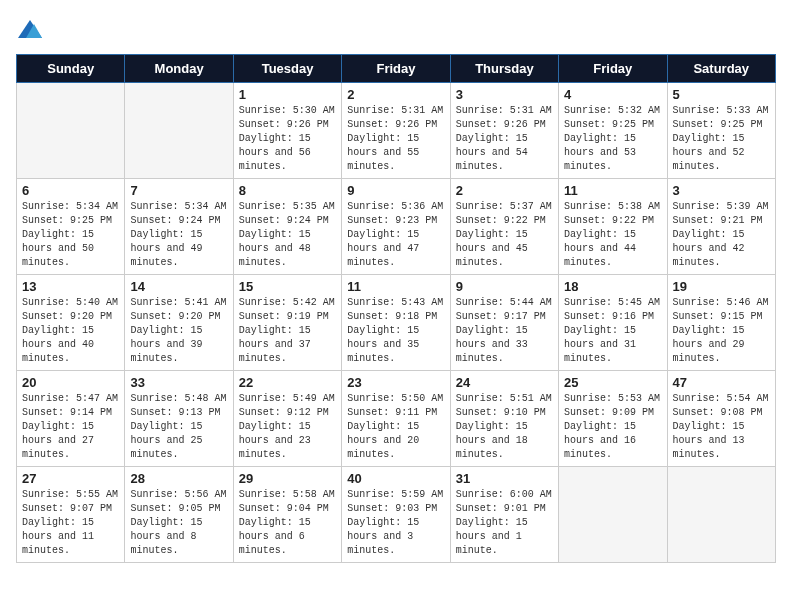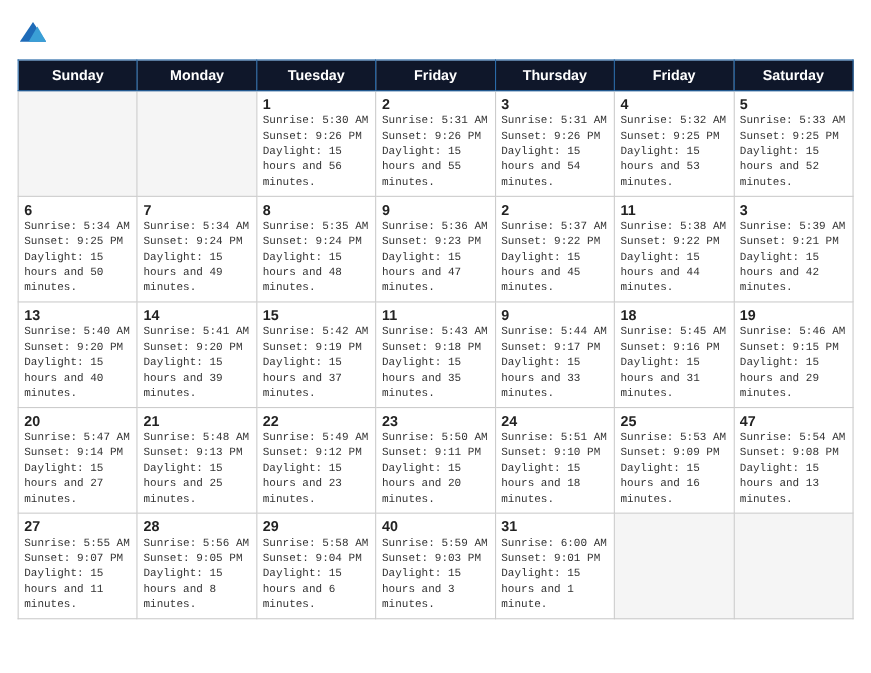--- a/index.html
+++ b/index.html
@@ -209,21 +209,21 @@
           <span class="day-num">19</span>
           <div class="cell-text">Sunrise: 5:46 AM<br>Sunset: 9:15 PM<br>Daylight: 15 hours and 29 minutes.</div>
         </td>
       </tr>
       <tr>
         <td>
           <span class="day-num">20</span>
           <div class="cell-text">Sunrise: 5:47 AM<br>Sunset: 9:14 PM<br>Daylight: 15 hours and 27 minutes.</div>
         </td>
         <td>
-          <span class="day-num">21</span>
+          <span class="day-num">33</span>
           <div class="cell-text">Sunrise: 5:48 AM<br>Sunset: 9:13 PM<br>Daylight: 15 hours and 25 minutes.</div>
         </td>
         <td>
           <span class="day-num">22</span>
           <div class="cell-text">Sunrise: 5:49 AM<br>Sunset: 9:12 PM<br>Daylight: 15 hours and 23 minutes.</div>
         </td>
         <td>
           <span class="day-num">23</span>
           <div class="cell-text">Sunrise: 5:50 AM<br>Sunset: 9:11 PM<br>Daylight: 15 hours and 20 minutes.</div>
         </td>

